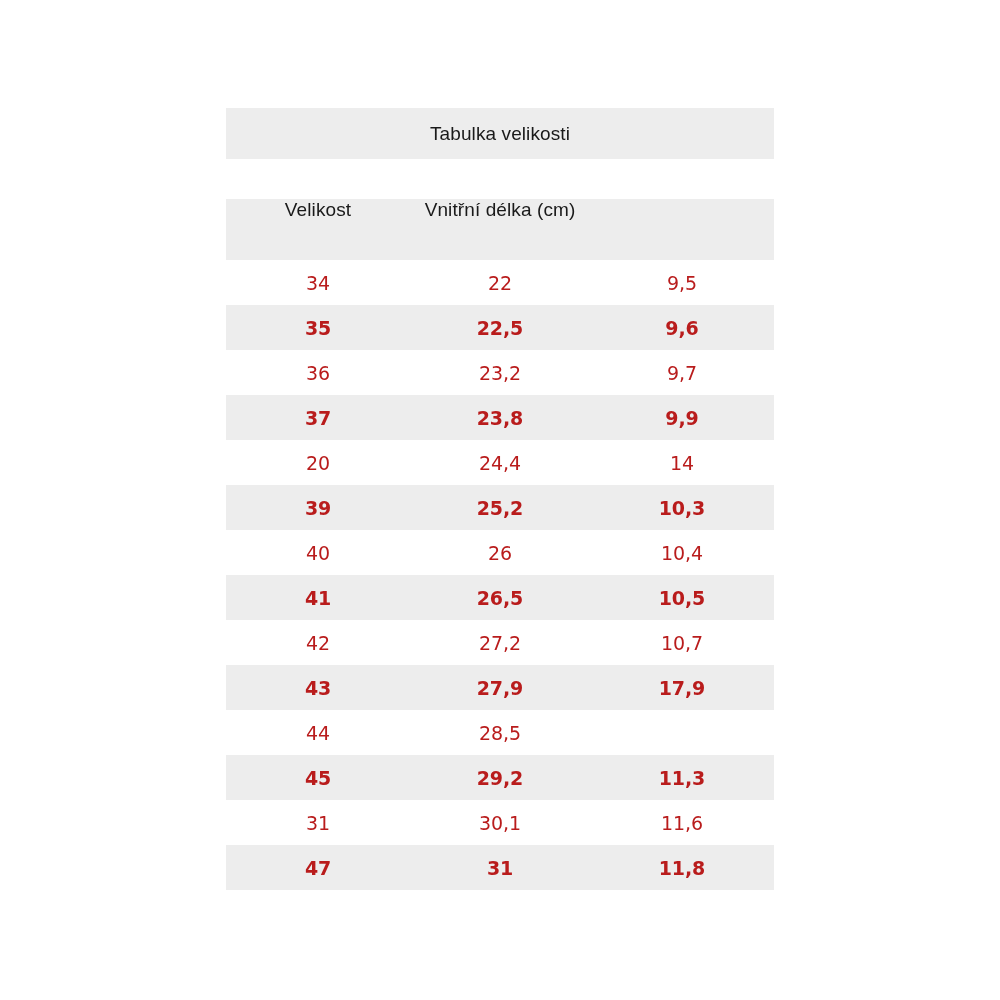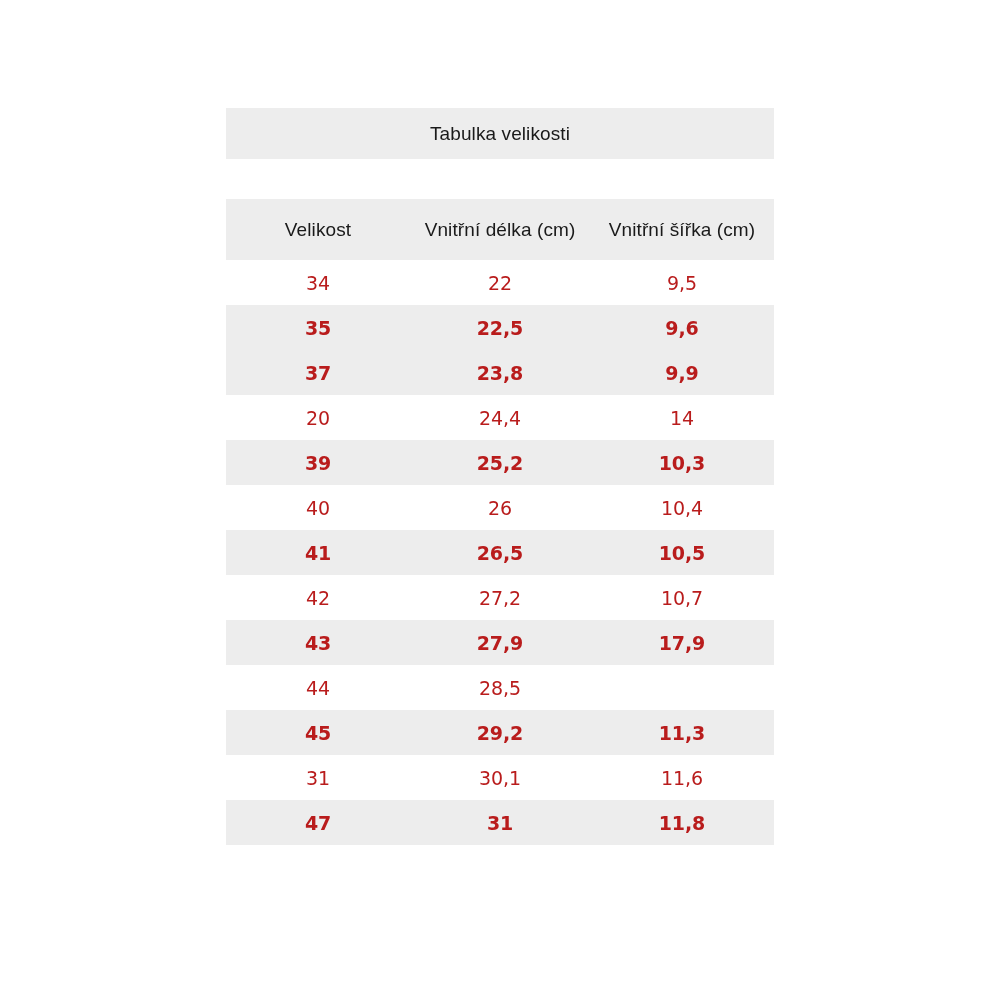--- a/index.html
+++ b/index.html
@@ -45,21 +45,21 @@
   .band-gap {
     height: 40px;
     background: #ffffff;
   }
 
   
   .table-header {
     display: flex;
     height: 61px;
     background: #ededed;
-    align-items: center;
+    align-items: flex-start;
   }
   .table-header .cell {
     font-size: 19px;
     color: #1a1a1a;
     text-align: center;
     letter-spacing: 0.1px;
   }
 
   
   .table-body {
@@ -95,33 +95,37 @@
 
   <div class="size-table">
 
     <div class="table-title">Tabulka velikosti</div>
 
     <div class="band-gap"></div>
 
     <div class="table-header">
       <div class="cell col-size">Velikost</div>
       <div class="cell col-length">Vnitřní délka (cm)</div>
-      <div class="cell col-width">Vnitřní šířka (cm)</div>
     </div>
 
     <div class="table-body" id="table-body">
         <div class="row">
           <div class="cell col-size">34</div>
           <div class="cell col-length">22</div>
           <div class="cell col-width">9,5</div>
         </div>
         <div class="row alt">
           <div class="cell col-size">35</div>
           <div class="cell col-length">22,5</div>
           <div class="cell col-width">9,6</div>
+        </div>
+        <div class="row">
+          <div class="cell col-size">36</div>
+          <div class="cell col-length">23,2</div>
+          <div class="cell col-width">9,7</div>
         </div>
         <div class="row alt">
           <div class="cell col-size">37</div>
           <div class="cell col-length">23,8</div>
           <div class="cell col-width">9,9</div>
         </div>
         <div class="row">
           <div class="cell col-size">20</div>
           <div class="cell col-length">24,4</div>
           <div class="cell col-width">14</div>

